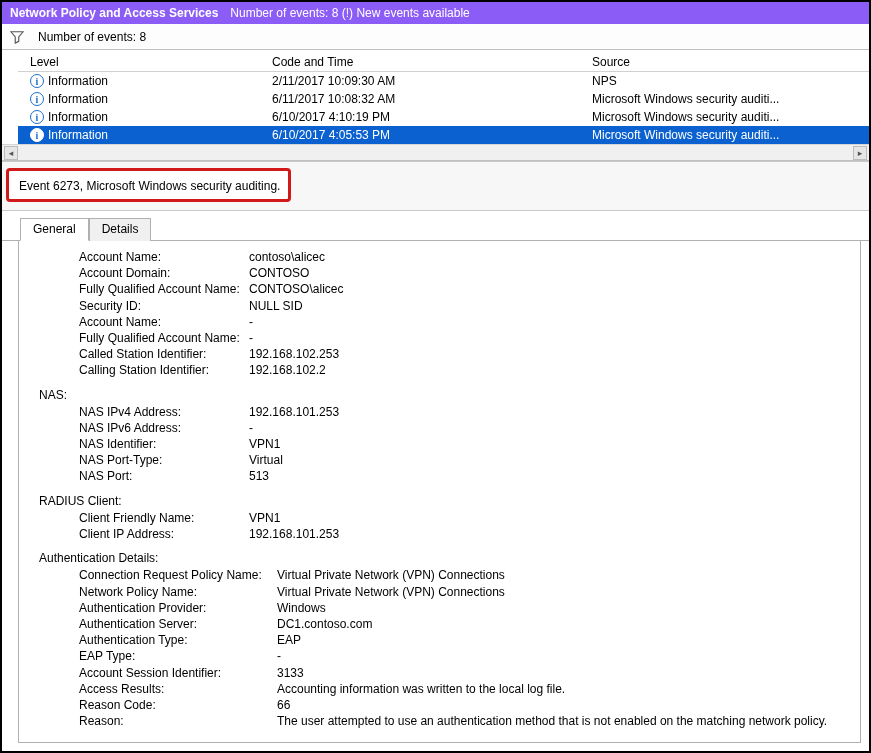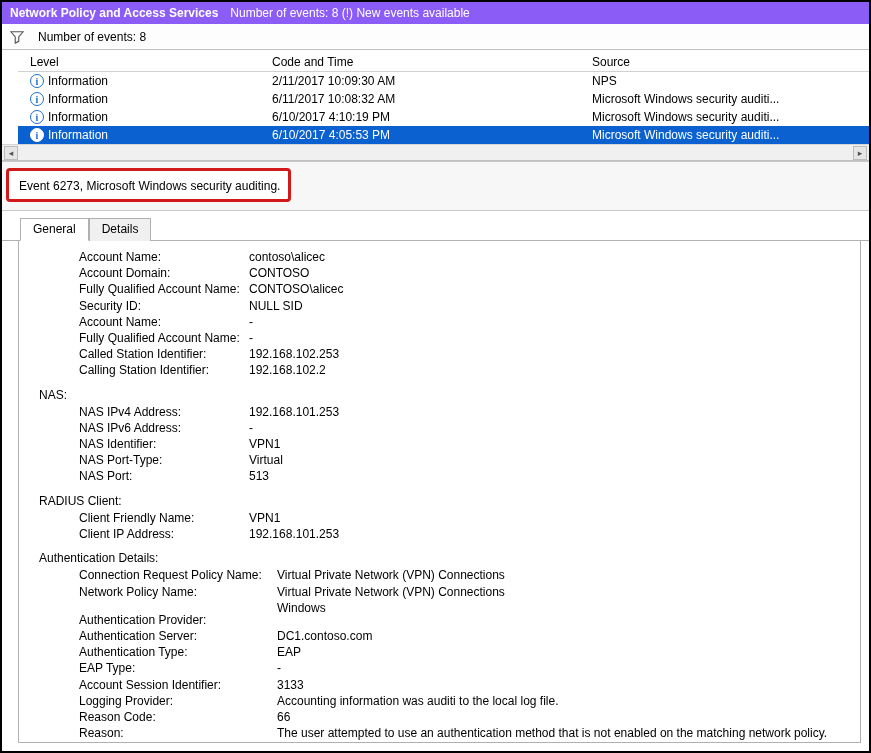--- a/index.html
+++ b/index.html
@@ -300,42 +300,42 @@
   <div id="sec-auth">
       <div class="kv">
         <div class="k" style="width:238px;padding-left:40px;">Connection Request Policy Name:</div>
         <div class="v">Virtual Private Network (VPN) Connections</div>
       </div>
       <div class="kv">
         <div class="k" style="width:238px;padding-left:40px;">Network Policy Name:</div>
         <div class="v">Virtual Private Network (VPN) Connections</div>
       </div>
       <div class="kv">
-        <div class="k" style="width:238px;padding-left:40px;margin-top:12px;">Authentication Provider:</div>
+        <div class="k" style="width:238px;padding-left:40px;">Authentication Provider:</div>
         <div class="v">Windows</div>
       </div>
       <div class="kv">
         <div class="k" style="width:238px;padding-left:40px;">Authentication Server:</div>
         <div class="v">DC1.contoso.com</div>
       </div>
       <div class="kv">
         <div class="k" style="width:238px;padding-left:40px;">Authentication Type:</div>
         <div class="v">EAP</div>
       </div>
       <div class="kv">
         <div class="k" style="width:238px;padding-left:40px;">EAP Type:</div>
         <div class="v">-</div>
       </div>
       <div class="kv">
         <div class="k" style="width:238px;padding-left:40px;">Account Session Identifier:</div>
         <div class="v">3133</div>
       </div>
       <div class="kv">
-        <div class="k" style="width:238px;padding-left:40px;">Logging Provider:</div>
-        <div class="v">Accounting information was auditi to the local log file.</div>
+        <div class="k" style="width:238px;padding-left:40px;">Access Results:</div>
+        <div class="v">Accounting information was written to the local log file.</div>
       </div>
       <div class="kv">
         <div class="k" style="width:238px;padding-left:40px;">Reason Code:</div>
         <div class="v">66</div>
       </div>
       <div class="kv">
         <div class="k" style="width:238px;padding-left:40px;">Reason:</div>
         <div class="v">The user attempted to use an authentication method that is not enabled on the matching network policy.</div>
       </div>
     </div>

